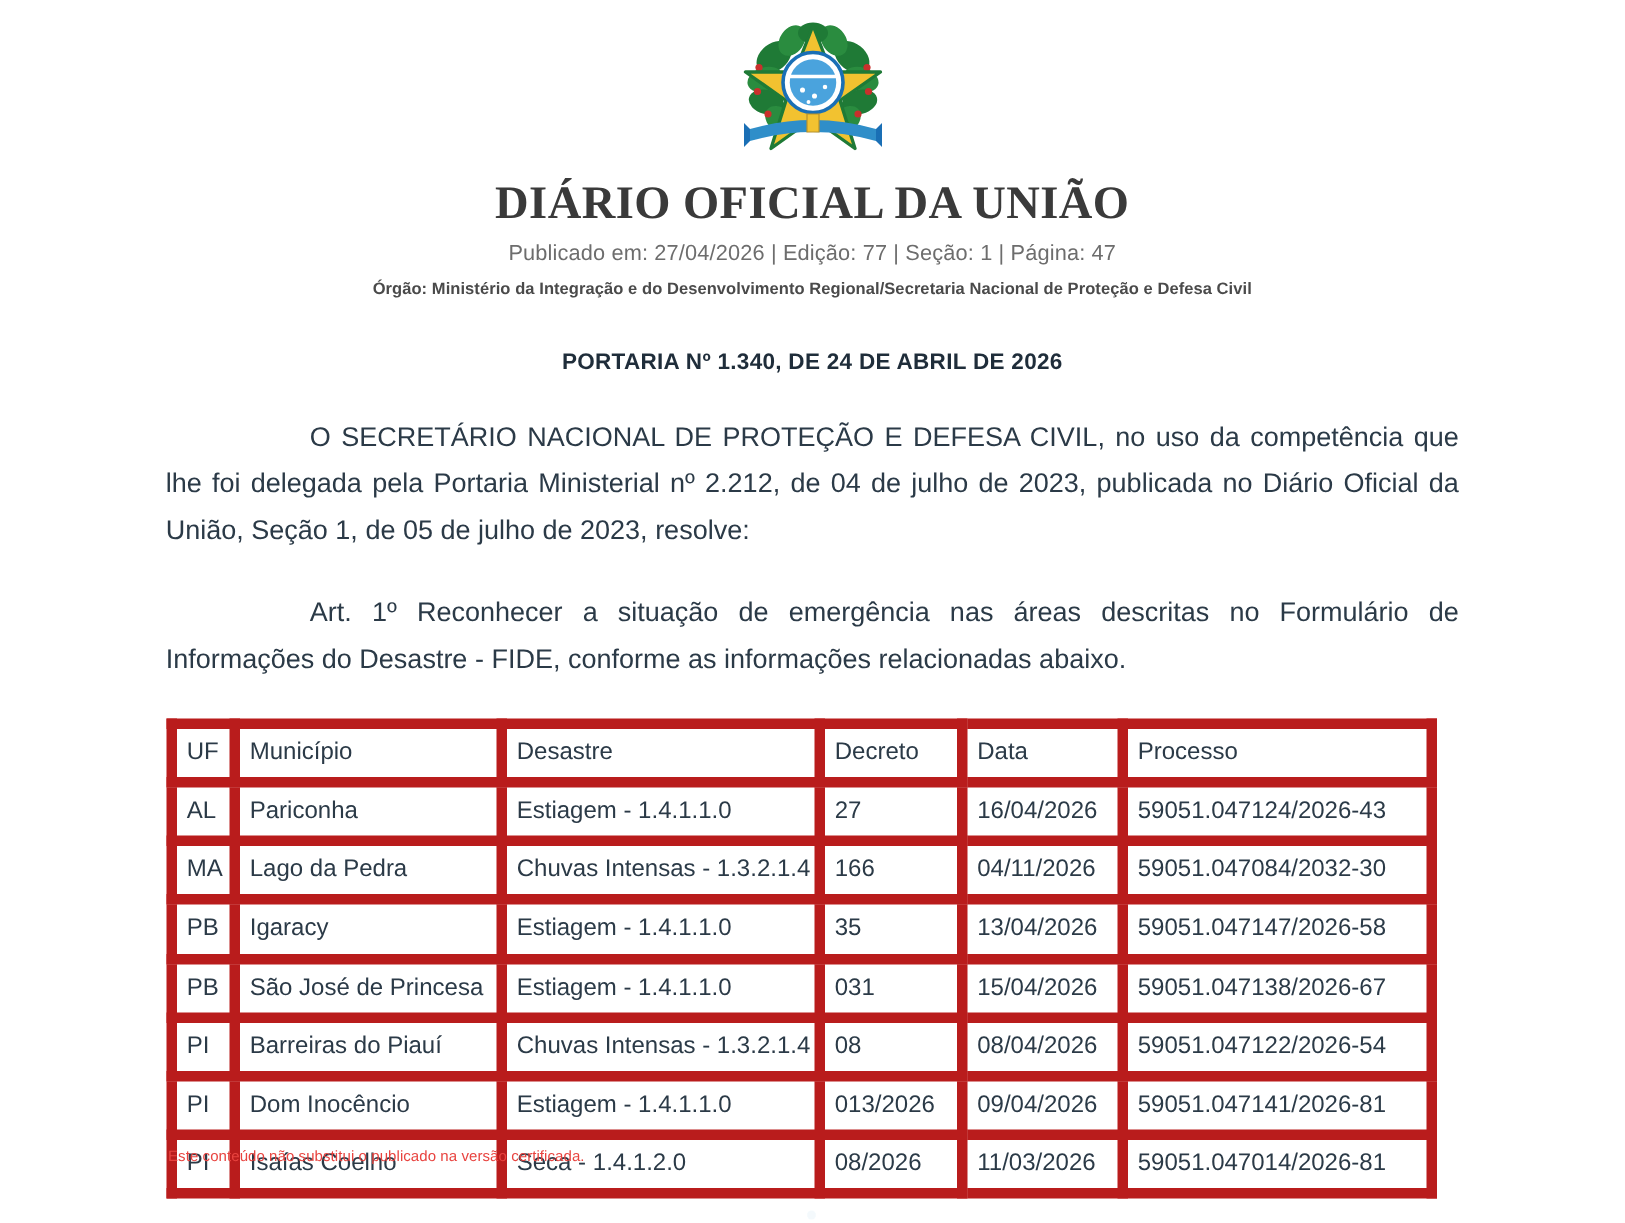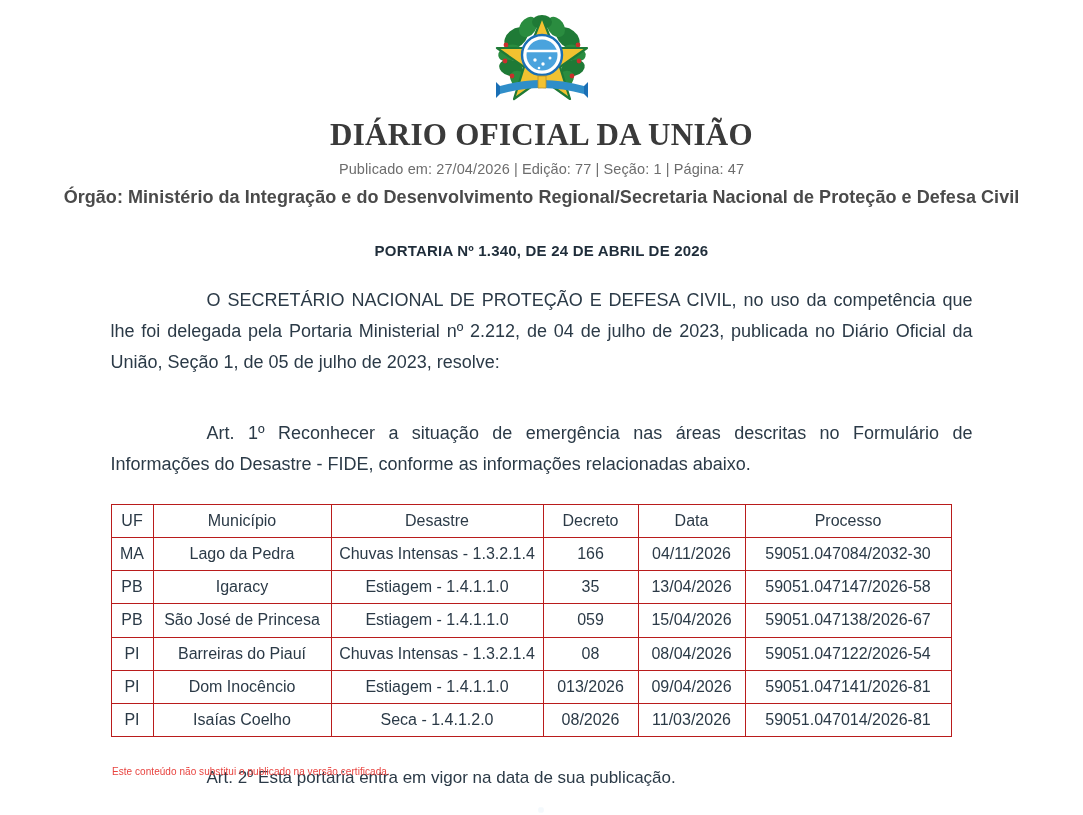--- a/index.html
+++ b/index.html
@@ -44,21 +44,21 @@
     margin-top: 6px;
     line-height: 1.1;
   }
   .pub-line {
     font-size: 14.5px;
     color: #6d6d6d;
     margin-top: 9px;
     letter-spacing: 0.1px;
   }
   .orgao-line {
-    font-size: 18px;
+    font-size: 11px;
     font-weight: bold;
     color: #4a4a4a;
     margin-top: 10px;
     letter-spacing: 0.05px;
   }
 
   
   .content {
     margin: 0 auto;
     width: 862px;
@@ -75,37 +75,37 @@
 
   p.body-par {
     font-size: 18px;
     line-height: 1.72;
     color: #2b3a47;
     text-align: justify;
     text-indent: 96px;
     margin: 26px 0 0 0;
   }
   p.body-par.second {
-    margin-top: 40px;
+    margin-top: 24px;
   }
 
   
   .fide-table {
     border-collapse: collapse;
     margin: 24px 0 0 0;
     width: 840px;
     font-size: 16px;
     color: #2b3a47;
     table-layout: fixed;
   }
   .fide-table th,
   .fide-table td {
-    border: 1px solid #b91c1c;
+    border: 7px solid #b91c1c;
     padding: 4px 7px 5px 7px;
-    text-align: center;
+    text-align: left;
     font-weight: normal;
     white-space: nowrap;
     overflow: hidden;
     line-height: 1.45;
   }
   .fide-table th { font-weight: normal; }
   .col-uf       { width: 42px; }
   .col-mun      { width: 178px; }
   .col-des      { width: 212px; }
   .col-dec      { width: 95px; }
@@ -211,40 +211,48 @@
           <th>UF</th>
           <th>Município</th>
           <th>Desastre</th>
           <th>Decreto</th>
           <th>Data</th>
           <th>Processo</th>
         </tr>
       </thead>
       <tbody>
         <tr>
+          <td>AL</td>
+          <td>Pariconha</td>
+          <td>Estiagem - 1.4.1.1.0</td>
+          <td>27</td>
+          <td>16/04/2026</td>
+          <td>59051.047124/2026-43</td>
+        </tr>
+        <tr>
           <td>MA</td>
           <td>Lago da Pedra</td>
           <td>Chuvas Intensas - 1.3.2.1.4</td>
           <td>166</td>
           <td>04/11/2026</td>
           <td>59051.047084/2032-30</td>
         </tr>
         <tr>
           <td>PB</td>
           <td>Igaracy</td>
           <td>Estiagem - 1.4.1.1.0</td>
           <td>35</td>
           <td>13/04/2026</td>
           <td>59051.047147/2026-58</td>
         </tr>
         <tr>
           <td>PB</td>
           <td>São José de Princesa</td>
           <td>Estiagem - 1.4.1.1.0</td>
-          <td>059</td>
+          <td>031</td>
           <td>15/04/2026</td>
           <td>59051.047138/2026-67</td>
         </tr>
         <tr>
           <td>PI</td>
           <td>Barreiras do Piauí</td>
           <td>Chuvas Intensas - 1.3.2.1.4</td>
           <td>08</td>
           <td>08/04/2026</td>
           <td>59051.047122/2026-54</td>

